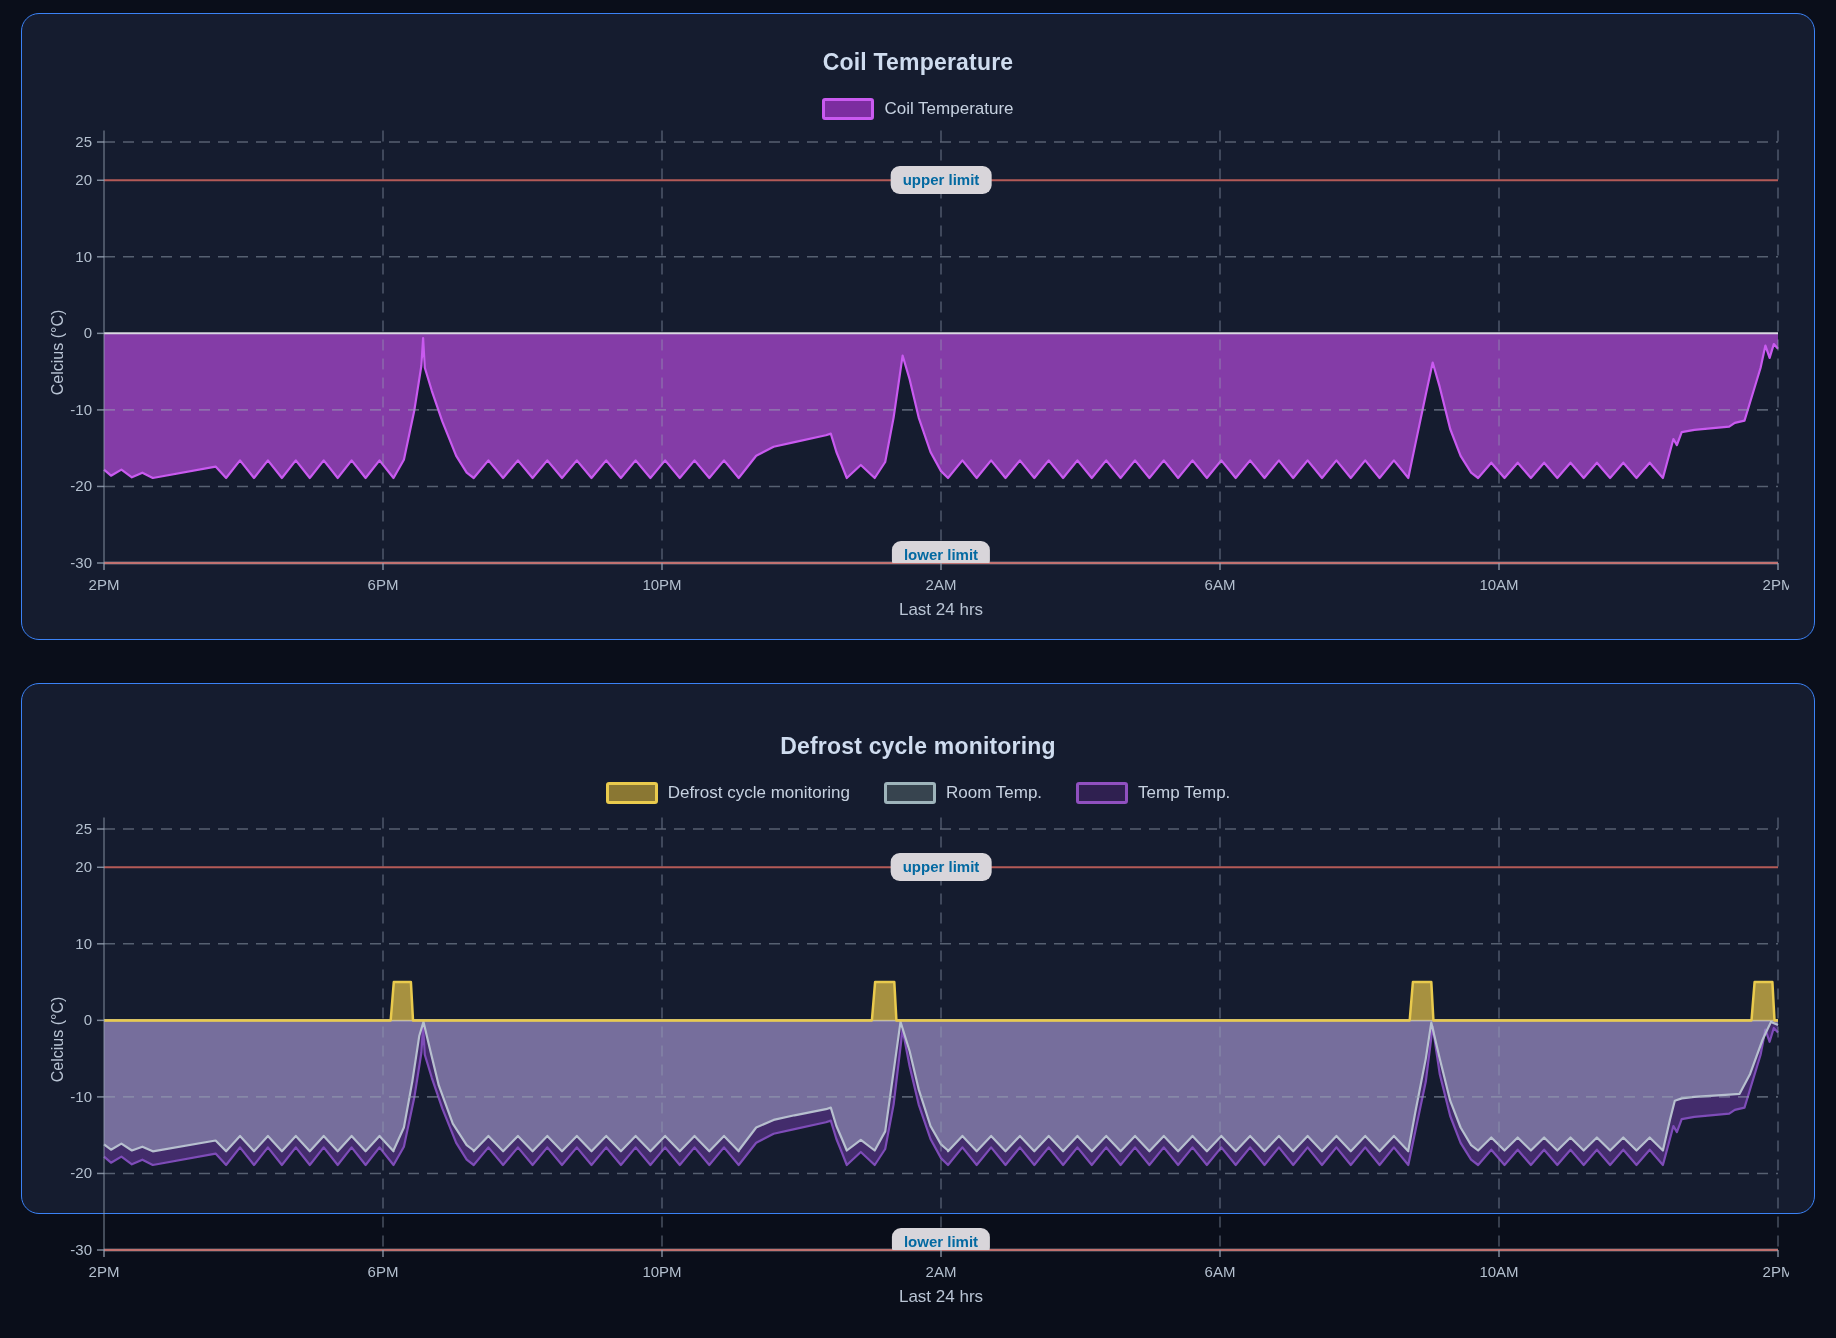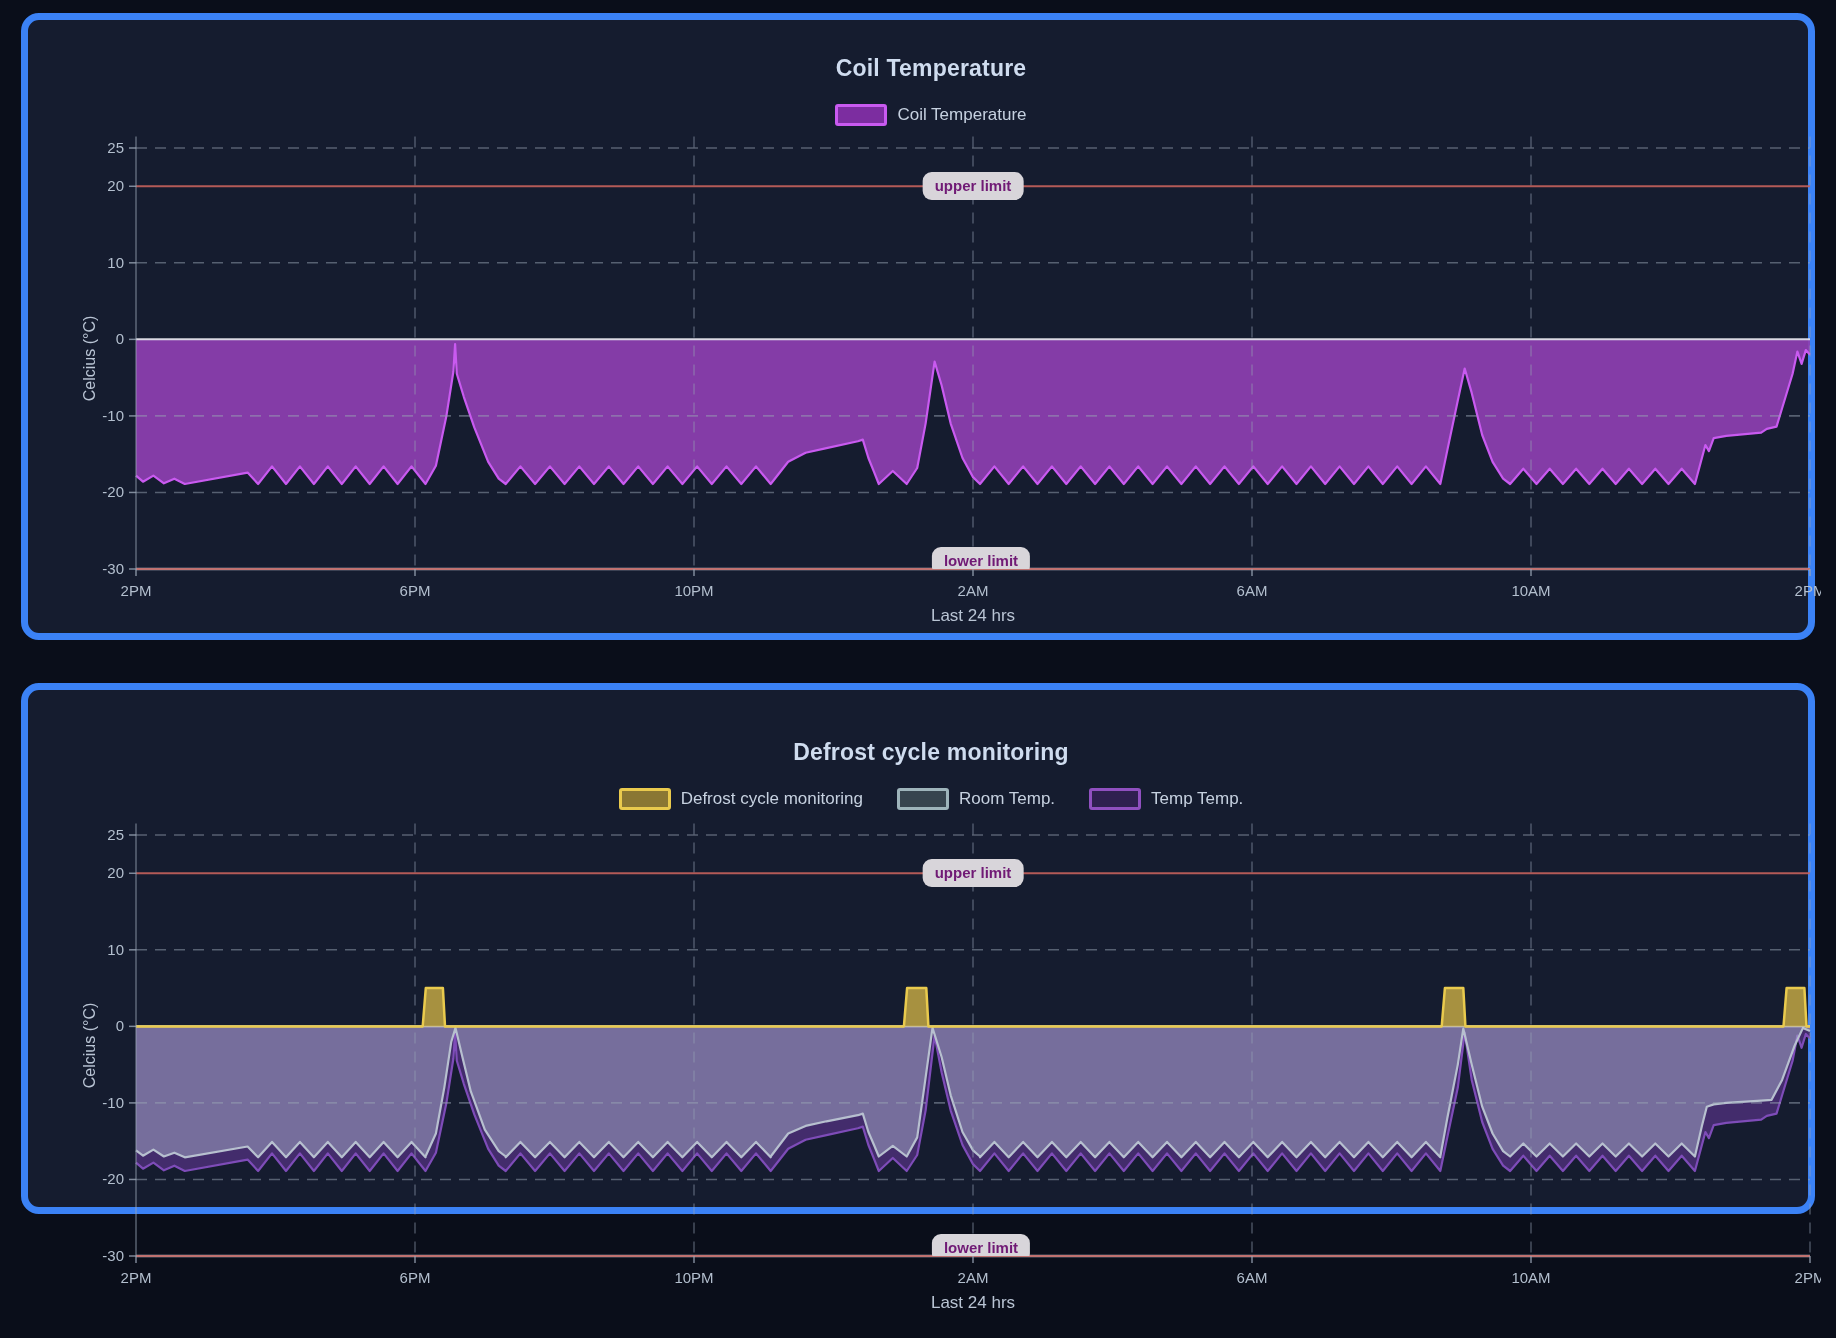--- a/index.html
+++ b/index.html
@@ -4,41 +4,41 @@
 <style>
   html,body{margin:0;padding:0}
   body{
     width:1836px;height:1338px;overflow:hidden;
     background:#0a0e1a;
     font-family:"Liberation Sans",sans-serif;
     color:#c6d1e0;
   }
   .card{
     width:1794px;margin:0 auto;box-sizing:border-box;
-    background:#151c2f;border:7px solid #3b82f6;border-radius:18px;padding-left:26px;
+    background:#151c2f;border:1px solid #3b82f6;border-radius:18px;
   }
   .card.c1{margin-top:13px;height:627px;padding-top:34px}
   .card.c2{margin-top:43px;height:531px;padding-top:48px}
   .chart-title{
     text-align:center;font-size:23px;font-weight:bold;color:#cfdcef;
     height:28px;line-height:28px;letter-spacing:.2px;
   }
   .legend{
     display:flex;justify-content:center;align-items:center;gap:34px;
     margin-top:20px;height:26px;
   }
   .legend-item{display:flex;align-items:center;gap:10px;cursor:pointer}
   .swatch{width:46px;height:16px;border:3px solid #888;border-radius:3px;display:inline-block;background:#444}
   .legend-label{font-size:17px;color:#c6d1e0}
   .chart-wrap{position:relative;margin:6px 27px 0 27px;height:492px}
   .card.c2 .chart-wrap{margin-top:9px}
   .chart-wrap svg{position:absolute;left:0;top:0}
-  .plot-clip{position:absolute;left:8px;top:0;width:1740px;height:435px;overflow:hidden;pointer-events:none}
+  .plot-clip{position:absolute;left:0;top:0;width:1740px;height:435px;overflow:hidden;pointer-events:none}
   .limit-badge{
-    position:absolute;background:#d8d5da;color:#701a75;
+    position:absolute;background:#d8d5da;color:#0369a1;
     font-weight:bold;font-size:15px;line-height:15px;
     padding:6px 12px 7px 12px;border-radius:9px;white-space:nowrap;
     transform:translate(-50%,-50%);
   }
   .limit-badge.upper{left:892px;top:52px}
   .limit-badge.lower{left:892px;top:427px}
 </style>
 </head>
 <body>
 

